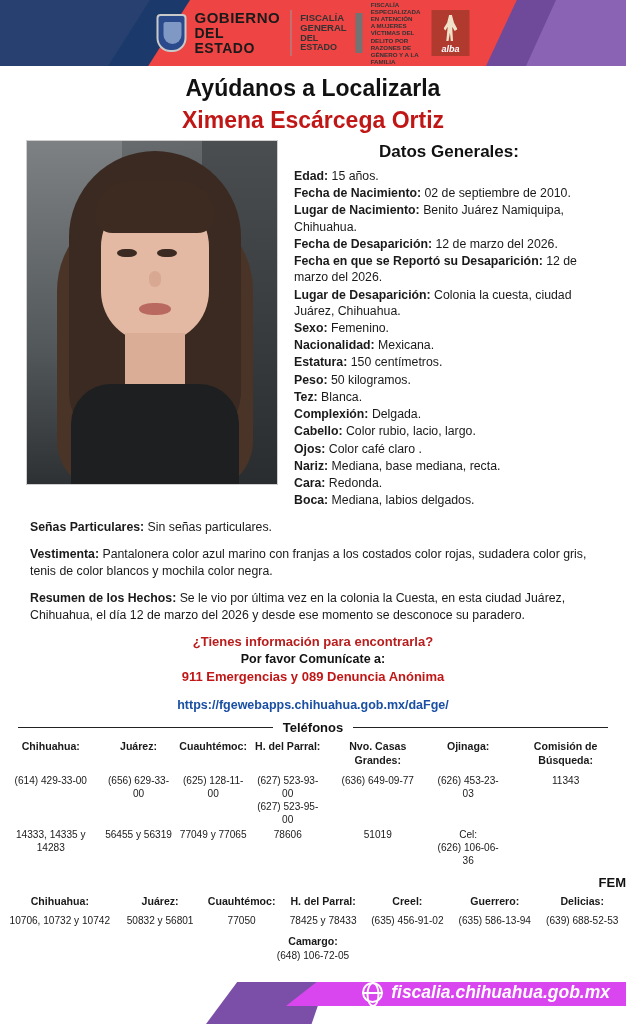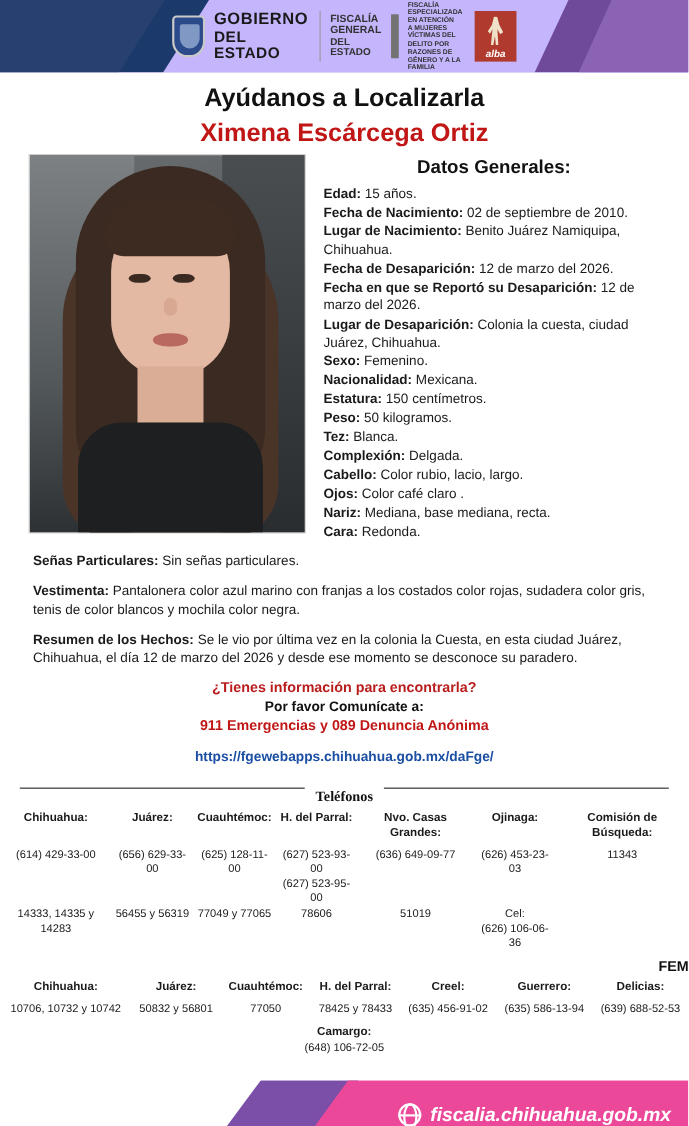--- a/index.html
+++ b/index.html
@@ -11,21 +11,21 @@
     font-family: "Liberation Sans", sans-serif;
     color: #1a1a1a;
     overflow: hidden;
     position: relative;
   }
 
   
   .header {
     position: relative;
     height: 66px;
-    background: #c4b5fd;
+    background: #ef4444;
     overflow: hidden;
   }
   .hdr-blue-left {
     position: absolute;
     left: 0; top: 0;
     width: 190px; height: 66px;
     background: #1b3a6b;
     clip-path: polygon(0 0, 100% 0, 78% 100%, 0 100%);
   }
   .hdr-blue-left2 {
@@ -279,24 +279,24 @@
   .c-url {
     font-size: 12.5px;
     font-weight: bold;
     color: #1a4fa3;
     margin-top: 14px;
   }
 
   
   .tel-hdr {
     display: flex;
+    align-items: center;
     gap: 10px;
     padding: 0 18px;
-    margin-top: 21px;
-    font-family: Liberation Serif, serif;
+    margin-top: 8px;
   }
   .tel-hdr .ln { flex: 1; height: 1px; background: #222; }
   .tel-hdr .lbl { font-size: 13px; font-weight: bold; color: #111; }
 
   table.phones {
     width: 100%;
     border-collapse: collapse;
     margin-top: 4px;
     padding: 0 10px;
   }
@@ -333,25 +333,25 @@
     position: absolute;
     left: 0; bottom: 0;
     width: 100%;
     height: 42px;
     background: #ffffff;
     overflow: hidden;
   }
   .f-blue {
     position: absolute;
     right: 0; top: 0;
-    width: 340px; height: 42px;
-    background: #ec4899;
+    width: 340px; height: 24px;
+    background: #d946ef;
     clip-path: polygon(9% 0, 100% 0, 100% 100%, 0 100%);
     display: flex;
-    align-items: flex-end;
+    align-items: flex-start;
     justify-content: flex-end;
     padding-right: 16px;
     gap: 8px;
   }
   .f-purple {
     position: absolute;
     right: 300px; top: 0;
     width: 120px; height: 42px;
     background: #7b4fa8;
     clip-path: polygon(26% 0, 100% 0, 88% 100%, 0 100%);
@@ -449,20 +449,21 @@
         <div class="data-line"><b>Sexo:</b><span> Femenino.</span></div>
         <div class="data-line"><b>Nacionalidad:</b><span> Mexicana.</span></div>
         <div class="data-line"><b>Estatura:</b><span> 150 centímetros.</span></div>
         <div class="data-line"><b>Peso:</b><span> 50 kilogramos.</span></div>
         <div class="data-line"><b>Tez:</b><span> Blanca.</span></div>
         <div class="data-line"><b>Complexión:</b><span> Delgada.</span></div>
         <div class="data-line"><b>Cabello:</b><span> Color rubio, lacio, largo.</span></div>
         <div class="data-line"><b>Ojos:</b><span> Color café claro .</span></div>
         <div class="data-line"><b>Nariz:</b><span> Mediana, base mediana, recta.</span></div>
         <div class="data-line"><b>Cara:</b><span> Redonda.</span></div>
+        <div class="data-line"><b>Boca:</b><span> Mediana, labios delgados.</span></div>
       </div>
   </div>
 </div>
 
 <div class="paras">
   <div id="paras-list">
       <div class="para"><b>Señas Particulares:</b><span> Sin señas particulares.</span></div>
       <div class="para"><b>Vestimenta:</b><span> Pantalonera color azul marino con franjas a los costados color rojas, sudadera color gris, tenis de color blancos y mochila color negra.</span></div>
       <div class="para"><b>Resumen de los Hechos:</b><span> Se le vio por última vez en la colonia la Cuesta, en esta ciudad Juárez, Chihuahua, el día 12 de marzo del 2026 y desde ese momento se desconoce su paradero.</span></div>
     </div>

